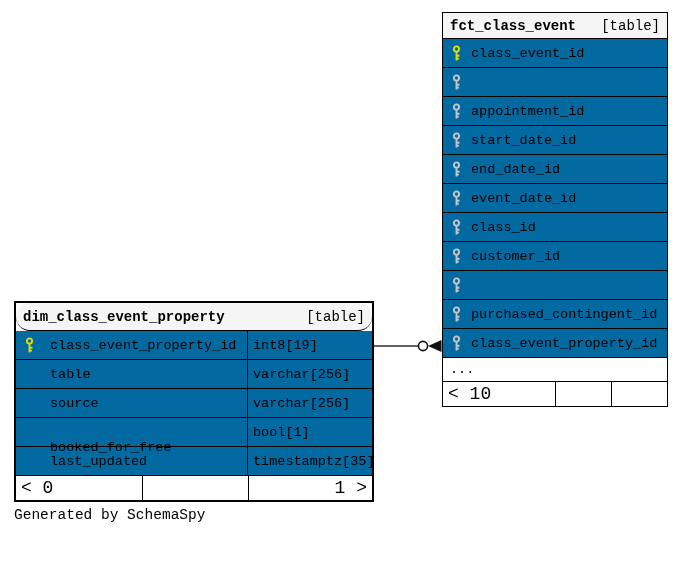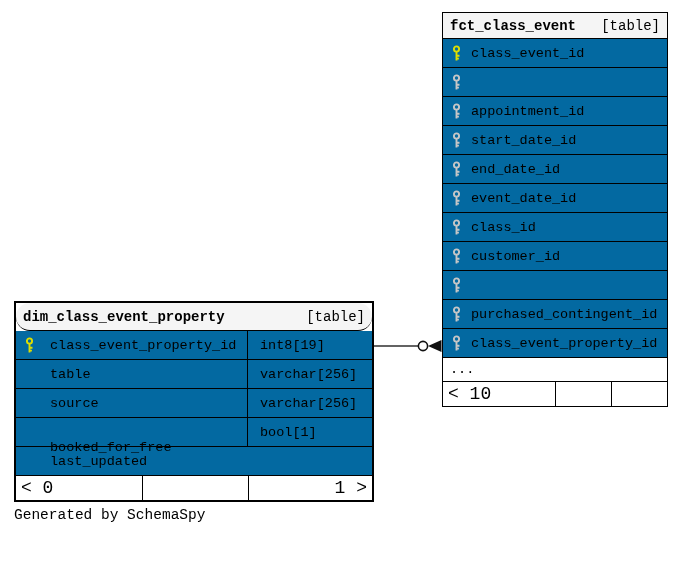--- a/index.html
+++ b/index.html
@@ -28,21 +28,21 @@
     height:29px; box-sizing:border-box; background:#0369a1;
   }
   .keycell { width:20px; padding-left:8px; display:flex; align-items:center; flex:none; }
   .keycell.pk { color:#dede00; }
   .keycell.fk { color:#c6c6c6; }
   .cname { font-size:13.5px; white-space:nowrap; }
 
   .namecell { display:flex; align-items:center; align-self:stretch; flex:none; }
   .typecell {
     border-left:1px solid #000; align-self:stretch; flex:1;
-    display:flex; align-items:center; padding-left:12px; font-size:13.5px; white-space:nowrap;
+    display:flex; align-items:center; padding-left:5px; font-size:13.5px; white-space:nowrap;
   }
   .db-table.main .namecell { width:231px; }
 
   .ellipsis-row { height:24px; display:flex; align-items:center; padding-left:7px;
     font-size:13.5px; border-bottom:1px solid #000; box-sizing:border-box; }
 
   .tfoot { display:flex; height:24px; box-sizing:border-box; font-size:18px; }
   .tfoot .fcell { display:flex; align-items:center; padding:0 5px; box-sizing:border-box; }
   .tfoot .fcell + .fcell { border-left:1px solid #000; }
   .tfoot .fcell.right { justify-content:flex-end; }
@@ -210,20 +210,21 @@
         <span class="keycell"></span>
         <span class="cname" style="padding-left:6px;margin-top:30px;">booked_for_free</span>
       </span>
       <span class="typecell">bool[1]</span>
     </div>
     <div class="trow">
       <span class="namecell">
         <span class="keycell"></span>
         <span class="cname" style="padding-left:6px;">last_updated</span>
       </span>
+      <span class="typecell">timestamptz[35]</span>
     </div>
 
     <div class="tfoot">
       <div class="fcell" style="width:126px;">&lt; 0</div>
       <div class="fcell" style="width:106px;"></div>
       <div class="fcell right" style="flex:1;">1 &gt;</div>
     </div>
   </div>
 
   <div class="credit">Generated by SchemaSpy</div>

